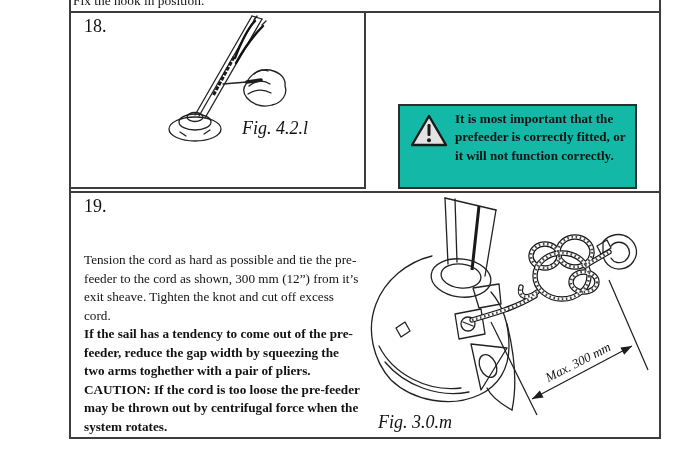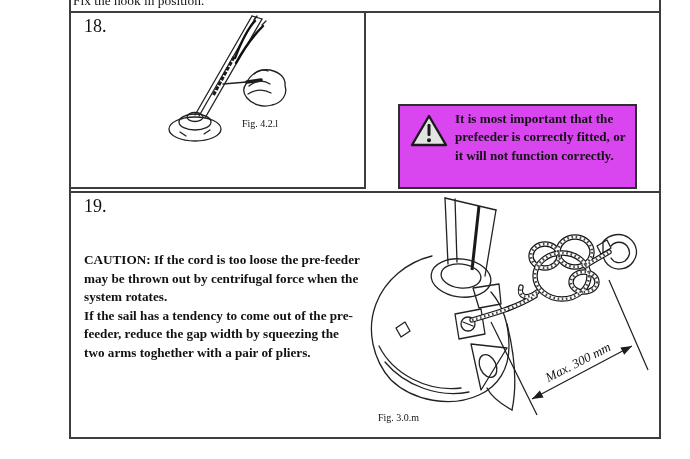--- a/index.html
+++ b/index.html
@@ -15,27 +15,27 @@
   }
   .top-strip{position:absolute; left:73px; top:0; width:500px; height:16px; overflow:hidden;}
   .top-strip span{position:relative; top:-7px; display:block; font-size:13.4px;}
   .box18{
     position:absolute; left:69px; top:11px; width:295px; height:176px;
     border-right:2px solid #3d3d3d; border-bottom:2px solid #3d3d3d;
   }
   .step-num{position:absolute; font-size:18px;}
   .num18{left:84px; top:16px;}
   .num19{left:84px; top:196px;text-align:center;}
-  .fig-caption{position:absolute; font-size:10px;}
+  .fig-caption{position:absolute; font-style:italic; font-size:18px;}
   .cap18{left:242px; top:118px;}
   .cap19{left:378px; top:412px;}
   .body18{position:absolute; left:84px; top:144px; width:266px; font-size:13.1px; line-height:21px;}
   .warnbox{
     position:absolute; left:398px; top:104px; width:235px; height:81px;
-    border:2px solid #2e2e2e; background:#d946ef;
+    border:2px solid #2e2e2e; background:#14b8a6;
   }
   .warn-icon{position:absolute; left:9px; top:7px;}
   .warn-text{position:absolute; left:55px; top:4px; width:176px; font-size:13.1px; font-weight:bold; line-height:18.4px;}
   .body19{position:absolute; left:84px; top:251px; width:278px; font-size:13.2px; line-height:18.5px;}
   .body19 p{margin:0;}
   .body19 .bold{font-weight:bold;}
   .fig18{position:absolute; left:150px; top:10px;}
   .fig19{position:absolute; left:369px; top:196px;}
   svg{display:block;}
   .ln{stroke:#222222; stroke-width:1.3; fill:none; stroke-linecap:round; stroke-linejoin:round;}
@@ -95,22 +95,23 @@
     <svg class="warn-icon" width="40" height="36" viewBox="0 0 40 36">
       <path d="M20,3 L37,32 L3,32 Z" fill="#e3e3e3" stroke="#1a1a1a" stroke-width="2.4" stroke-linejoin="round"></path>
       <rect x="18.5" y="11" width="3" height="12" rx="1.2" fill="#1a1a1a"></rect>
       <circle cx="20" cy="27.2" r="2" fill="#1a1a1a"></circle>
     </svg>
     <div class="warn-text">It is most important that the prefeeder is correctly fitted, or it will not function correctly.</div>
   </div>
 
   <div class="step-num num19">19.</div>
   <div class="body19">
+    <p>Tension the cord as hard as possible and tie the pre-feeder to the cord as shown, 300 mm (12”) from it’s exit sheave. Tighten the knot and cut off excess cord.</p>
+    <p class="bold">If the sail has a tendency to come out of the pre-feeder, reduce the gap width by squeezing the two arms toghether with a pair of pliers.</p>
     <p class="bold">CAUTION: If the cord is too loose the pre-feeder may be thrown out by centrifugal force when the system rotates.</p>
-    <p class="bold">If the sail has a tendency to come out of the pre-feeder, reduce the gap width by squeezing the two arms toghether with a pair of pliers.</p>
   </div>
 
   <svg class="fig19" width="292" height="238" viewBox="0 0 292 238">
 
     <path class="ln" d="M76,2 L79,68"></path>
     <path class="ln" d="M127,14 L116,80"></path>
     <path class="ln" d="M86,3 L88,66" stroke-width="0.8"></path>
     <path class="ln" d="M76,2 L127,14"></path>
     <path d="M110,10 L103,74" stroke="#1a1a1a" stroke-width="3" fill="none"></path>
 

